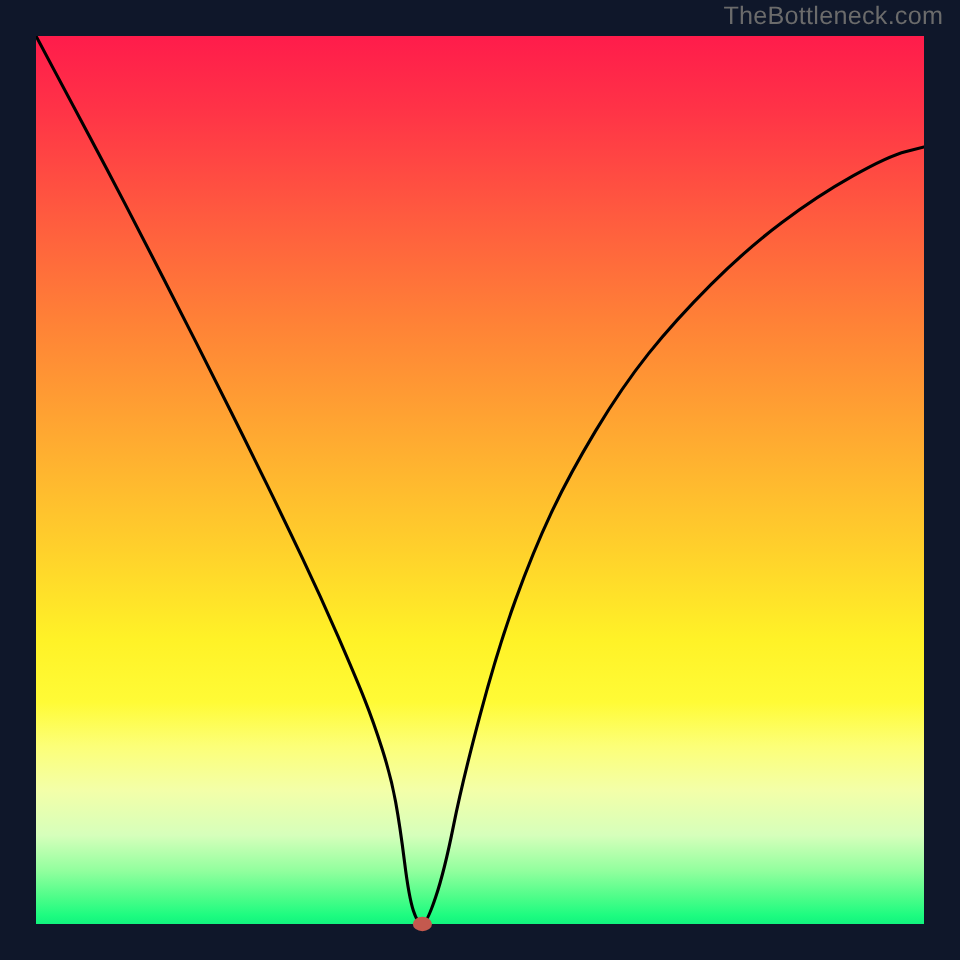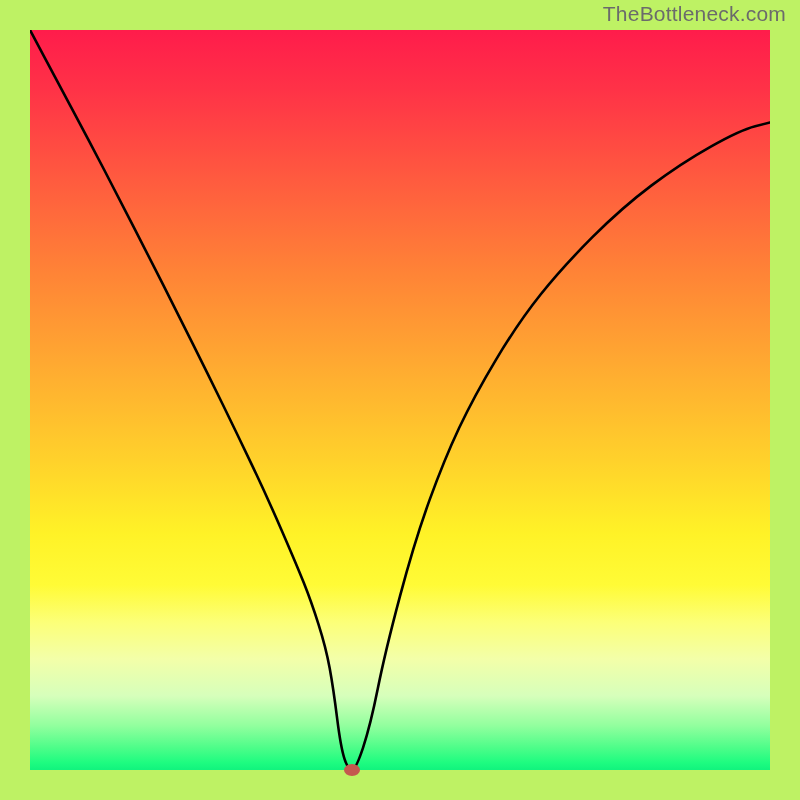--- a/index.html
+++ b/index.html
@@ -8,21 +8,21 @@
     width: 800px;
     height: 800px;
     background: #000;
     overflow: hidden;
     font-family: Arial, Helvetica, sans-serif;
   }
   .outer {
     position: relative;
     width: 800px;
     height: 800px;
-    background: #bef264;
+    background: #0f172a;
   }
   .watermark {
     position: absolute;
     top: 2px;
     right: 14px;
     color: #6b6b6b;
     font-size: 21px;
     font-weight: 400;
     letter-spacing: 0.2px;
     z-index: 5;

